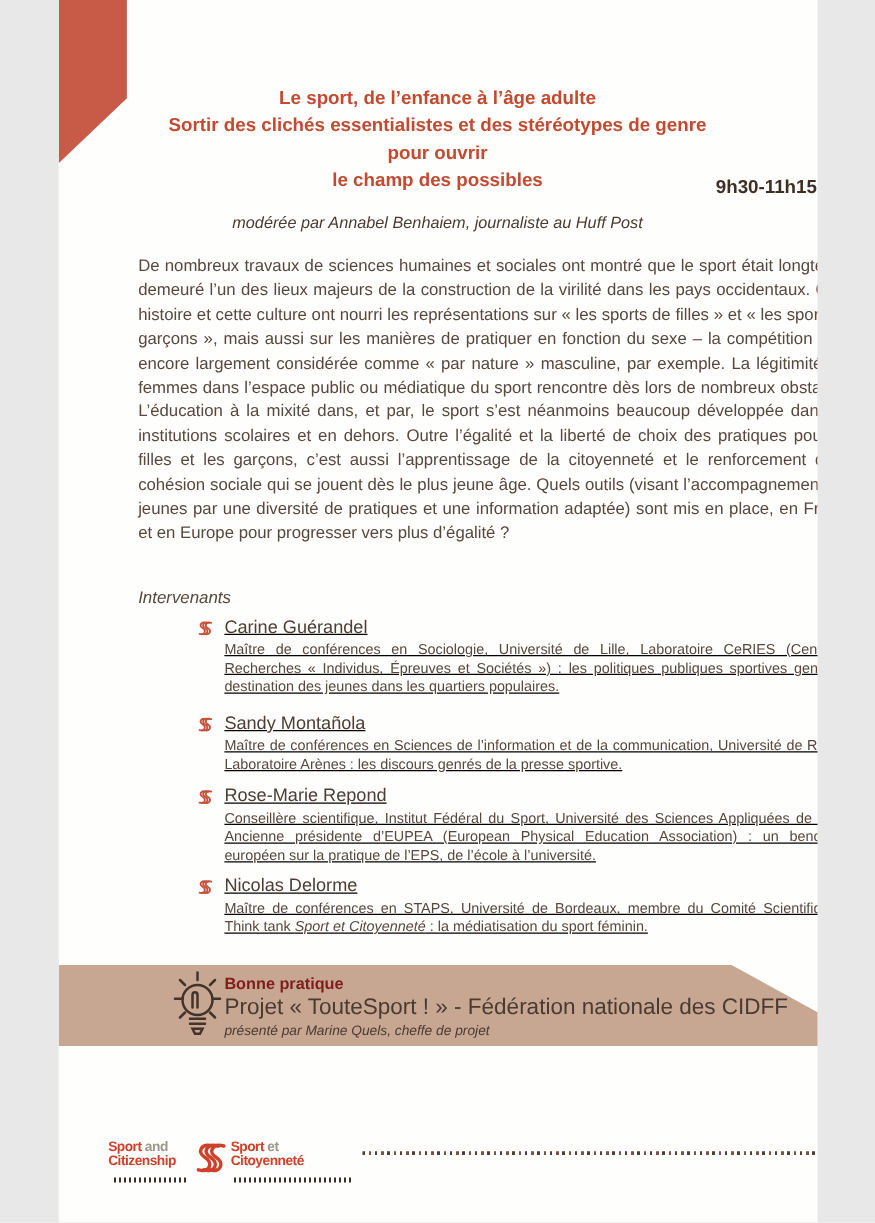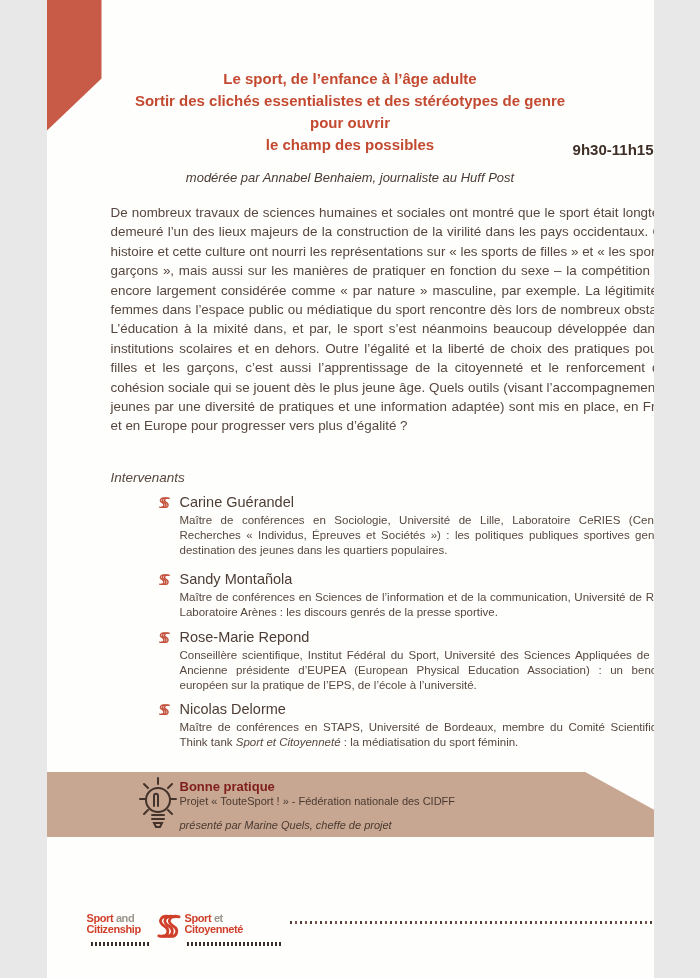--- a/index.html
+++ b/index.html
@@ -28,41 +28,41 @@
     color:#4a3a32;font-style:italic;font-size:13px;
   }
   .description{
     position:absolute;left:64px;width:574px;top:203px;
     color:#57473e;font-size:13.4px;line-height:19.4px;text-align:justify;
   }
   .intervenants-heading{
     position:absolute;left:64px;top:470px;
     color:#57473e;font-style:italic;font-size:13.5px;
   }
-  .speaker{position:absolute;left:110px;width:532px;}
+  .speaker{position:absolute;left:110px;width:532px;text-decoration:underline;}
   .speaker .bullet{position:absolute;left:0;top:2px;width:13px;height:14px;}
   .speaker .sp-text{margin-left:23px;}
   .speaker .sp-name{color:#4c3c34;font-size:14.5px;line-height:17px;margin-bottom:2px;}
   .speaker .sp-desc{color:#57473e;font-size:11.5px;line-height:15px;text-align:justify;}
   .sp1{top:494px;} .sp2{top:571px;} .sp3{top:629px;} .sp4{top:701px;}
   .it{font-style:italic;}
   
   .banner{
     position:absolute;left:0;top:772px;width:657px;height:65px;background:#c7a692;
     -webkit-clip-path:polygon(0 0,82% 0,100% 100%,0 100%);
     clip-path:polygon(0 0,82% 0,100% 100%,0 100%);
   }
   .banner-right{
     position:absolute;left:686px;top:777px;width:14px;height:65px;background:#c7a692;
     -webkit-clip-path:polygon(35% 0,100% 0,100% 100%,0 100%);
     clip-path:polygon(35% 0,100% 0,100% 100%,0 100%);
   }
   .bulb{position:absolute;left:90px;top:775px;}
   .bp-label{position:absolute;left:133px;top:779px;color:#7f1d1d;font-weight:bold;font-size:13px;}
-  .bp-project{position:absolute;left:133px;top:795px;color:#4a3a30;font-size:11px;}
+  .bp-project{position:absolute;left:133px;top:795px;color:#4a3a30;font-size:18px;}
   .bp-presenter{position:absolute;left:133px;top:819px;color:#4a3a30;font-style:italic;font-size:11px;}
   
   .logo-left{position:absolute;left:40px;top:913px;width:70px;line-height:11px;}
   .logo-right{position:absolute;left:138px;top:913px;width:110px;line-height:11px;}
   .logo-line{font-weight:bold;font-size:11px;letter-spacing:-0.4px;color:#cf3f2a;white-space:nowrap;}
   .logo-accent{color:#9b968c;}
   .logo-mark{position:absolute;left:106px;top:910px;width:28px;height:34px;}
   .tagline{
     position:absolute;height:4px;
     background:repeating-linear-gradient(90deg,#3a3029 0 2px,transparent 2px 4px);

